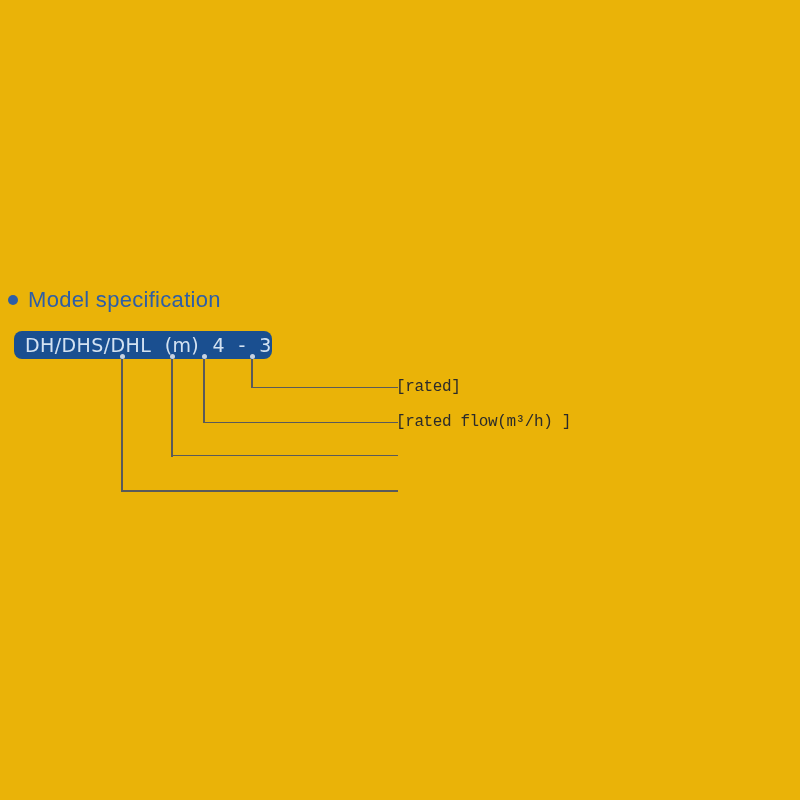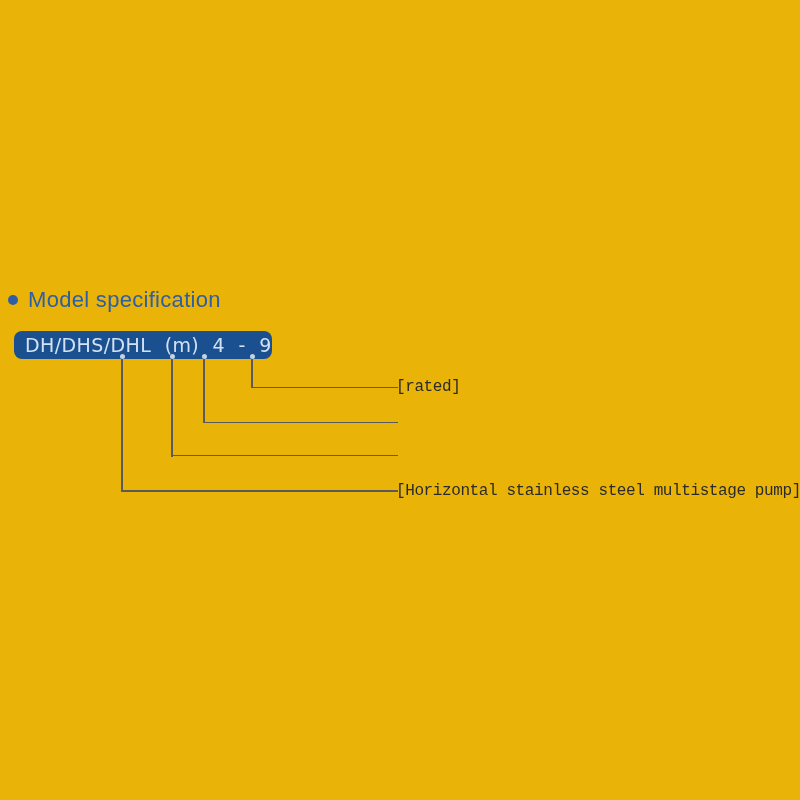--- a/index.html
+++ b/index.html
@@ -120,34 +120,34 @@
 <body>
 
 <div class="stage">
 
   <div class="section-header">
     <span class="bullet"></span>
     <div class="section-title">Model specification</div>
   </div>
 
   <div class="model-box">
-    <span class="model-code">DH/DHS/DHL (m) 4 - 9</span>
+    <span class="model-code">DH/DHS/DHL (m) 4 - 3</span>
   </div>
 
   <span class="dot d1"></span>
   <span class="dot d2"></span>
   <span class="dot d3"></span>
   <span class="dot d4"></span>
 
   <span class="vline v1"></span>
   <span class="vline v2"></span>
   <span class="vline v3"></span>
   <span class="vline v4"></span>
 
   <span class="hline h1"></span>
   <span class="hline h2"></span>
   <span class="hline h3"></span>
   <span class="hline h4"></span>
 
   <div class="callout-label l1">[rated]</div>
-  <div class="callout-label l4">[Horizontal stainless steel multistage pump]</div>
+  <div class="callout-label l2">[rated flow(m³/h)  ]</div>
 
 </div>
 
 </body></html>

